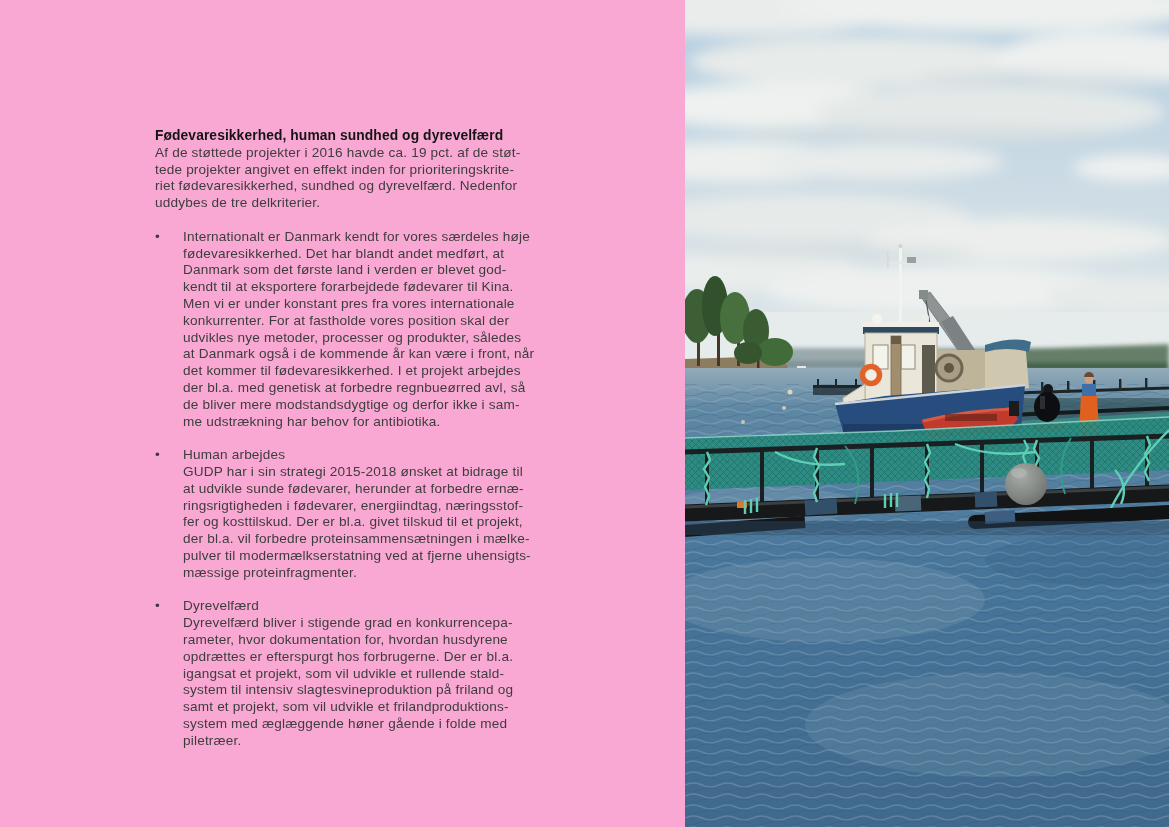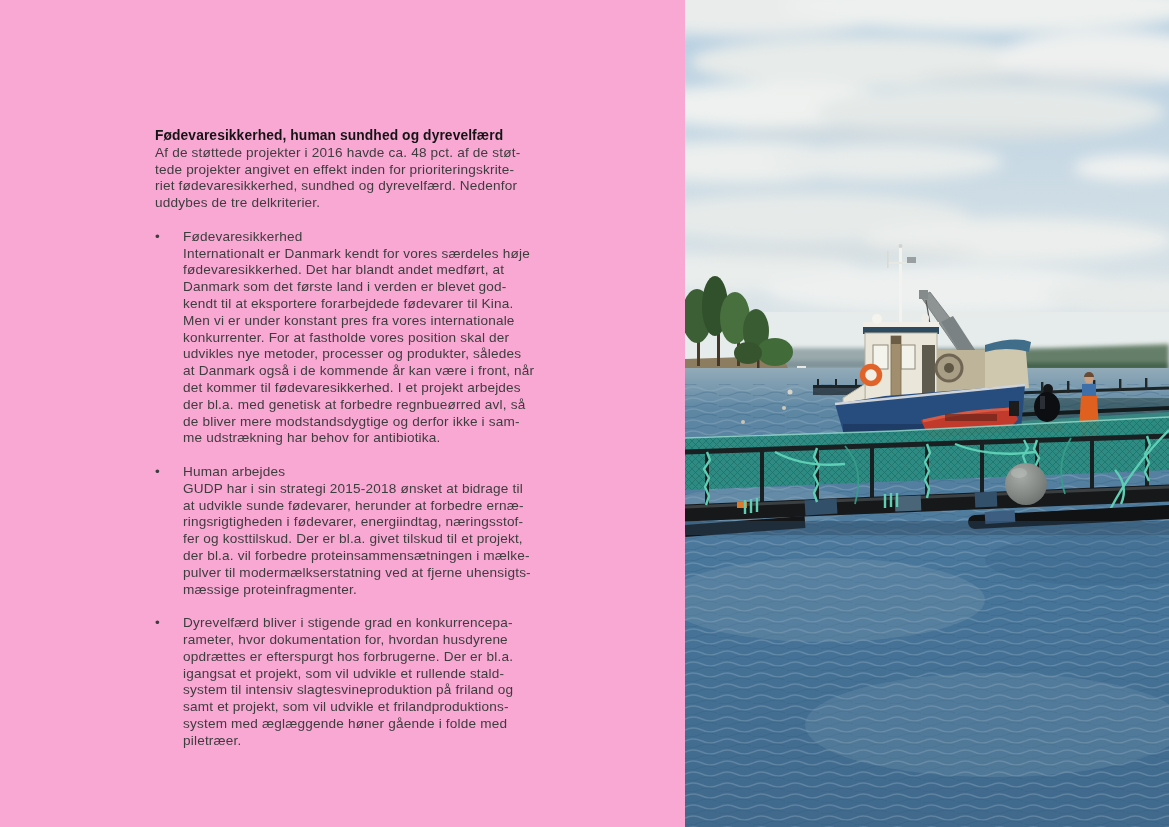--- a/index.html
+++ b/index.html
@@ -58,30 +58,29 @@
   }
   figure.photo svg { display: block; width: 100%; height: 100%; }
 </style>
 </head>
 <body>
 
 <div class="page">
 
   <main class="text-col">
     <h1>Fødevaresikkerhed, human sundhed og dyrevelfærd</h1>
-    <p class="intro">Af de støttede projekter i 2016 havde ca. 48 pct. af de støt-
+    <p class="intro">Af de støttede projekter i 2016 havde ca. 19 pct. af de støt-
 tede projekter angivet en effekt inden for prioriteringskrite-
 riet fødevaresikkerhed, sundhed og dyrevelfærd. Nedenfor
 uddybes de tre delkriterier.</p>
 
     <ul class="bullets">
       <li class="bullet">
         <span class="marker">•</span>
         <div class="bullet-body">
-          <div class="bullet-label">Fødevaresikkerhed</div>
           <div class="bullet-text">Internationalt er Danmark kendt for vores særdeles høje
 fødevaresikkerhed. Det har blandt andet medført, at
 Danmark som det første land i verden er blevet god-
 kendt til at eksportere forarbejdede fødevarer til Kina.
 Men vi er under konstant pres fra vores internationale
 konkurrenter. For at fastholde vores position skal der
 udvikles nye metoder, processer og produkter, således
 at Danmark også i de kommende år kan være i front, når
 det kommer til fødevaresikkerhed. I et projekt arbejdes
 der bl.a. med genetisk at forbedre regnbueørred avl, så
@@ -98,20 +97,21 @@
 ringsrigtigheden i fødevarer, energiindtag, næringsstof-
 fer og kosttilskud. Der er bl.a. givet tilskud til et projekt,
 der bl.a. vil forbedre proteinsammensætningen i mælke-
 pulver til modermælkserstatning ved at fjerne uhensigts-
 mæssige proteinfragmenter.</div>
         </div>
       </li>
       <li class="bullet">
         <span class="marker">•</span>
         <div class="bullet-body">
+          <div class="bullet-label">Dyrevelfærd</div>
           <div class="bullet-text">Dyrevelfærd bliver i stigende grad en konkurrencepa-
 rameter, hvor dokumentation for, hvordan husdyrene
 opdrættes er efterspurgt hos forbrugerne. Der er bl.a.
 igangsat et projekt, som vil udvikle et rullende stald-
 system til intensiv slagtesvineproduktion på friland og
 samt et projekt, som vil udvikle et frilandproduktions-
 system med æglæggende høner gående i folde med
 piletræer.</div>
         </div>
       </li>

